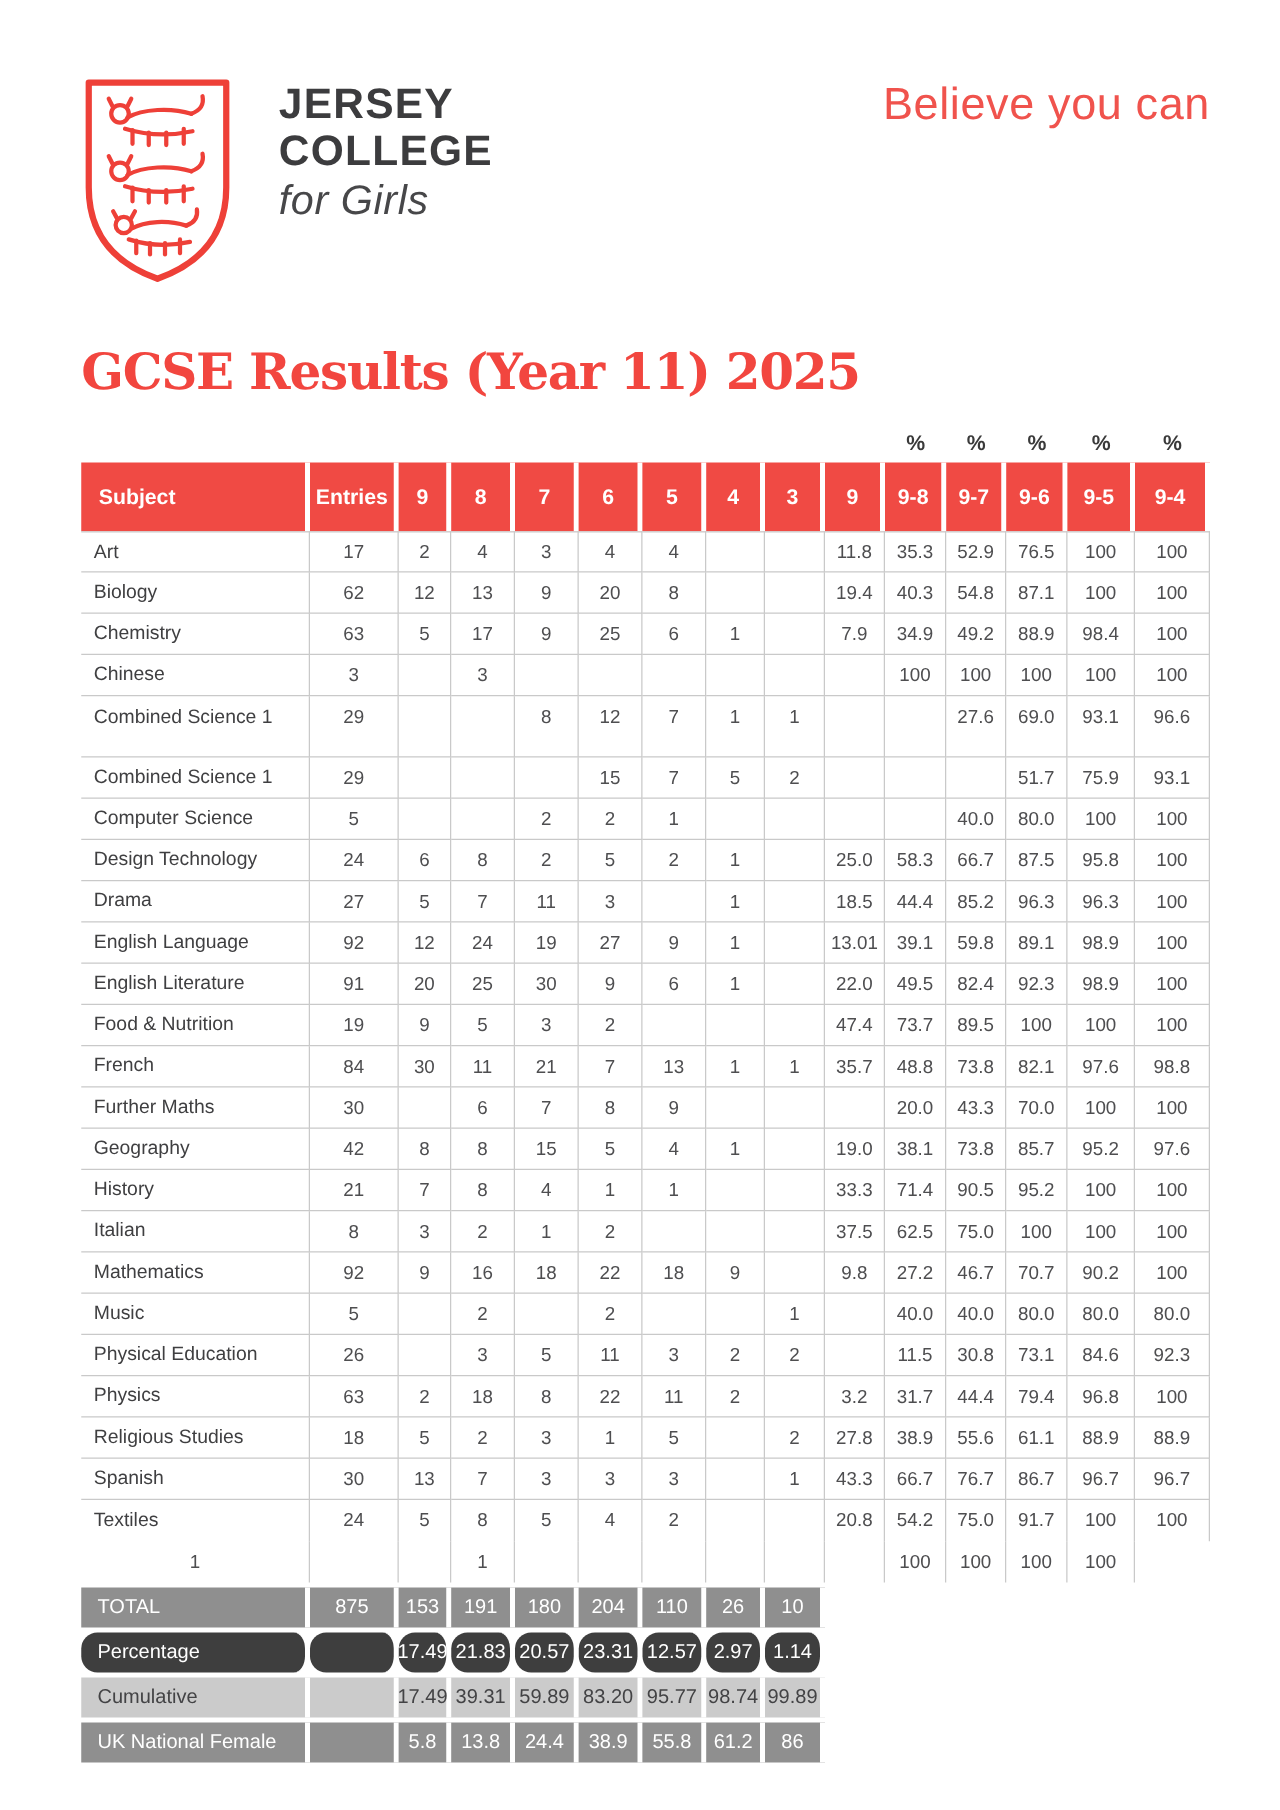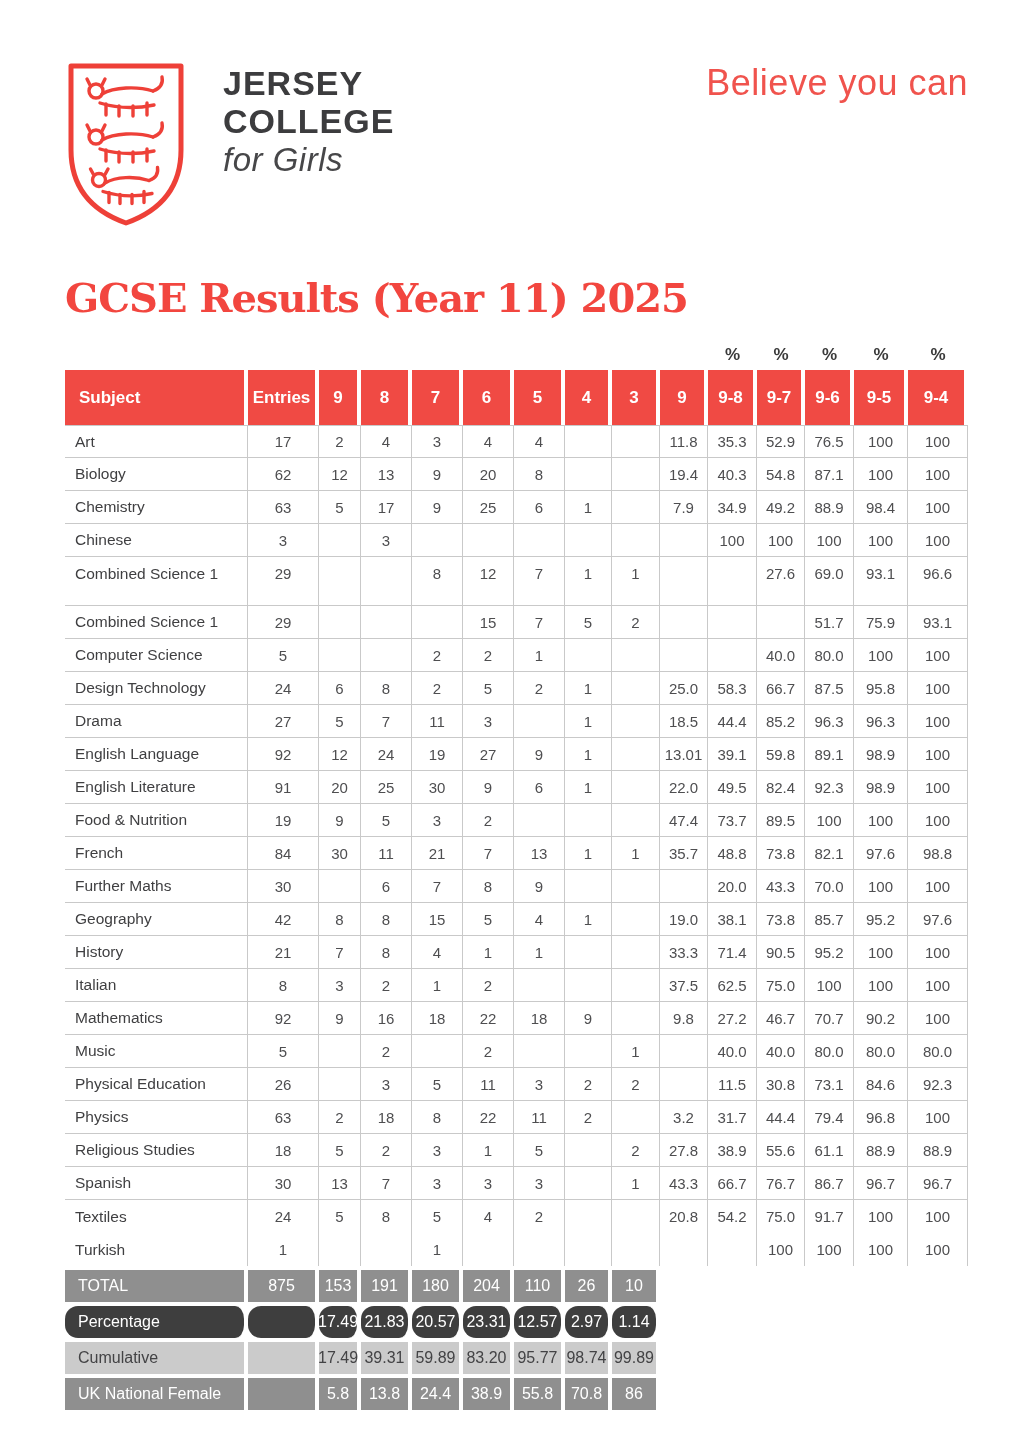--- a/index.html
+++ b/index.html
@@ -533,21 +533,20 @@
         <div class="bc"></div>
         <div class="bc"></div>
         <div class="bc">20.8</div>
         <div class="bc">54.2</div>
         <div class="bc">75.0</div>
         <div class="bc">91.7</div>
         <div class="bc">100</div>
         <div class="bc">100</div>
       </div>
       <div class="grid-row body-row nb">
-        <div class="bc subject-cell">Turkish</div>
         <div class="bc">1</div>
         <div class="bc"></div>
         <div class="bc"></div>
         <div class="bc">1</div>
         <div class="bc"></div>
         <div class="bc"></div>
         <div class="bc"></div>
         <div class="bc"></div>
         <div class="bc"></div>
         <div class="bc"></div>
@@ -590,18 +589,18 @@
         <div class="sc">99.89</div>
       </div>
       <div class="sum-row gray">
         <div class="sc label">UK National Female</div>
         <div class="sc"></div>
         <div class="sc">5.8</div>
         <div class="sc">13.8</div>
         <div class="sc">24.4</div>
         <div class="sc">38.9</div>
         <div class="sc">55.8</div>
-        <div class="sc">70.8</div>
+        <div class="sc">61.2</div>
         <div class="sc">86</div>
       </div>
     </div>
 
 </div>
 
 </body></html>

